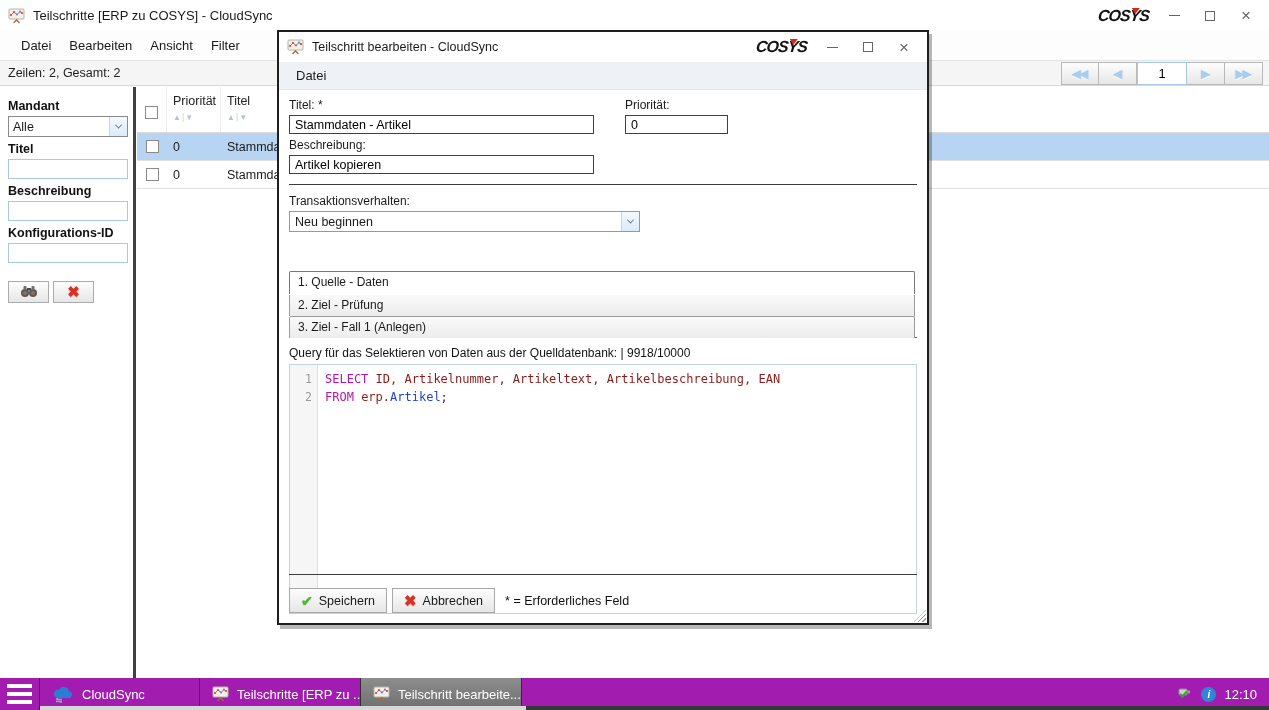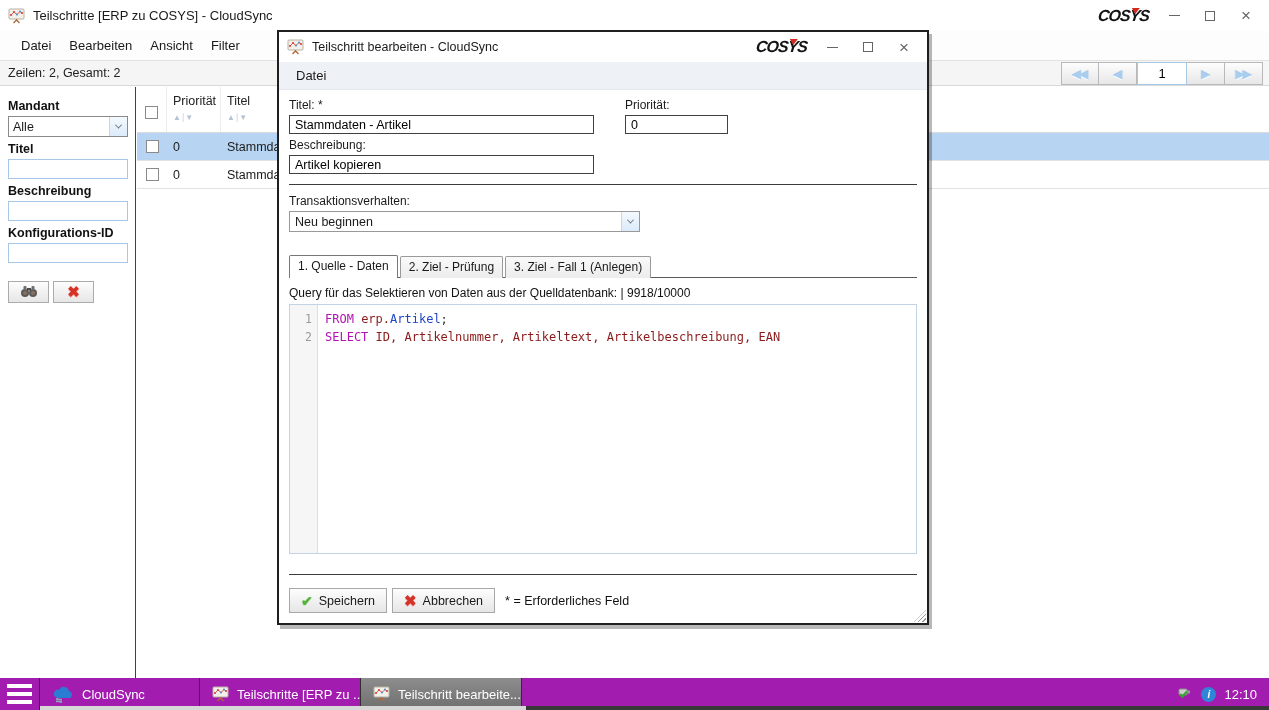--- a/index.html
+++ b/index.html
@@ -31,21 +31,21 @@
   .pager { position:absolute; right:6px; top:1px; display:flex; }
   .pager-btn { width:38px; height:23px; border:1px solid #b9b9b9; background:linear-gradient(#fdfdfd,#e7e7e7);
     display:flex; align-items:center; justify-content:center; color:#a9cdef; font-size:12px;
     text-shadow:0 1px 0 #fff, 0 0 1px #74a8d6; letter-spacing:-2px; padding-right:2px; }
   .pager-btn + .pager-btn, .pager-input + .pager-btn { border-left:none; }
   .pager-input { width:50px; height:23px; border:1px solid #a6c8e4; background:#fff; text-align:center;
     font-size:13px; font-family:"Liberation Sans",sans-serif; }
 
   
   #content { position:absolute; top:87px; bottom:0; left:0; right:0; background:#fff; }
-  #sidebar { position:absolute; top:0; bottom:0; left:0; width:136px; border-right:1px solid #404040; padding:7px 8px; }
+  #sidebar { position:absolute; top:0; bottom:0; left:0; width:136px; border-right:3px solid #404040; padding:7px 8px; }
   .sb-label { font-weight:bold; font-size:12.5px; margin:5px 0 3px 0; color:#111; }
   .sb-input { width:120px; height:20px; border:1px solid #a9c7e7; background:#fff; padding:1px 4px; font-size:12px; }
   .sb-select { width:120px; height:21px; border:1px solid #8a8a8a; background:#fff; display:flex; align-items:center; }
   .sb-select .val { flex:1; padding-left:4px; font-size:12.5px; }
   .dd-btn { width:18px; height:100%; border-left:1px solid #c7d6e5; background:linear-gradient(#f4f9fe,#dceafa);
     display:flex; align-items:center; justify-content:center; }
   .chev { display:inline-block; width:5px; height:5px; border-right:1.5px solid #5e7185; border-bottom:1.5px solid #5e7185;
     transform:rotate(45deg) translate(-1px,-1px); }
   .sb-buttons { display:flex; gap:4px; margin-top:18px; }
   .tool-btn { width:41px; height:22px; border:1px solid #ababab; background:linear-gradient(#fdfdfd,#e6e6e6);
@@ -83,21 +83,21 @@
   .w-prio { width:103px; }
   .col-right { margin-left:31px; }
 
   .hr-dark { border:none; border-top:1px solid #3c3c3c; margin:10px 0 0 0; }
 
   .sel-box { height:21px; border:1px solid #999; background:#fff; display:flex; align-items:center; }
   .sel-box .val { flex:1; padding-left:5px; font-size:12.5px; white-space:nowrap; }
   .w-trans { width:351px; }
   .w-fehler { width:298px; }
 
-  .tabs { display:flex; margin-top:23px; align-items:flex-end; position:relative; }
+  .tabs { display:flex; margin-top:39px; position:relative;flex-direction:column; }
   .tabs::after { content:""; position:absolute; left:0; right:0; bottom:0; border-bottom:1px solid #5a5a5a; }
   .tab { position:relative; z-index:1; border:1px solid #9a9a9a; border-bottom:none; background:linear-gradient(#fafafa,#ececec);
     padding:3px 8px 4px 8px; font-size:12px; margin-right:2px; border-radius:2px 2px 0 0; color:#1a1a1a; }
   .tab.active { background:#fff; border-color:#777; padding-bottom:5px; z-index:2; box-shadow:0 1px 0 #fff; }
 
   .query-label { font-size:12px; margin-top:8px; color:#111; }
 
   .code-box { margin-top:4px; height:250px; border:1px solid #c3d3e3; display:flex; background:#fff; }
   .gutter { width:28px; background:#f6f6f6; border-right:1px solid #dedede; padding-top:5px; }
   .gut-num { text-align:right; padding-right:5px; color:#9a9a9a; font-family:"DejaVu Sans Mono",monospace; font-size:11.5px; line-height:18px; }
@@ -305,21 +305,21 @@
         <div class="tab">3. Ziel - Fall 1 (Anlegen)</div>
       </div>
 
     <div class="query-label">Query für das Selektieren von Daten aus der Quelldatenbank: | 9918/10000</div>
 
     <div class="code-box">
       <div class="gutter" id="code-gutter">
           <div class="gut-num">1</div>
           <div class="gut-num">2</div>
         </div>
-      <div class="code-area" id="code-area"><div><span class="tok-keyword">FROM</span><span class="tok-ident"> erp.</span><span class="tok-object">Artikel</span><span class="tok-plain">;</span></div><div><span class="tok-keyword">SELECT</span><span class="tok-ident"> ID, Artikelnummer, Artikeltext, Artikelbeschreibung, EAN</span></div></div>
+      <div class="code-area" id="code-area"><div><span class="tok-keyword">SELECT</span><span class="tok-ident"> ID, Artikelnummer, Artikeltext, Artikelbeschreibung, EAN</span></div><div><span class="tok-keyword">FROM</span><span class="tok-ident"> erp.</span><span class="tok-object">Artikel</span><span class="tok-plain">;</span></div></div>
     </div>
   </div>
 
   <div class="dlg-footer-rule"></div>
   <div class="dlg-buttons">
     <div class="dlg-btn">
       <span class="icon-check">✔</span>
       <span>Speichern</span>
     </div>
     <div class="dlg-btn">

